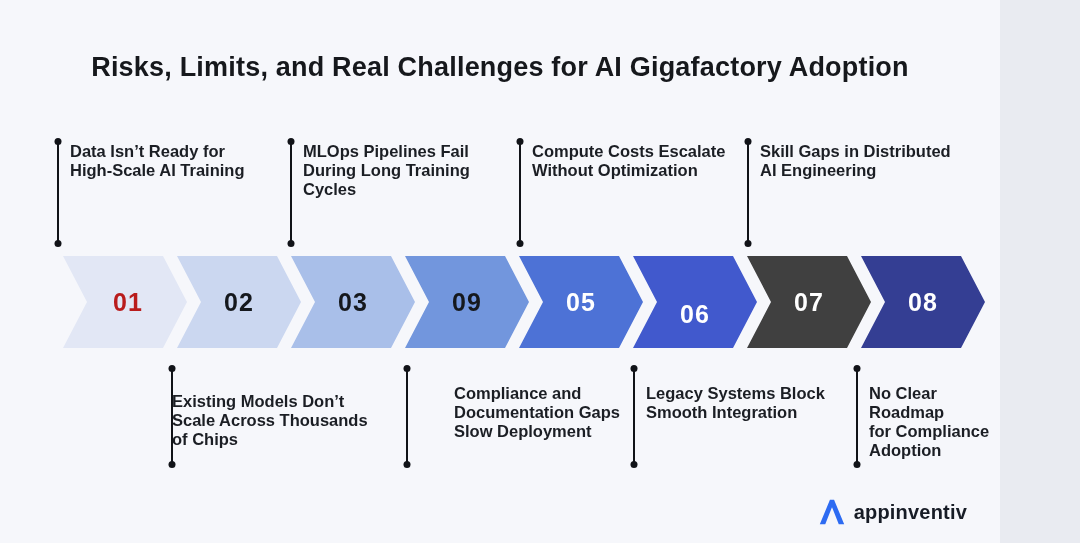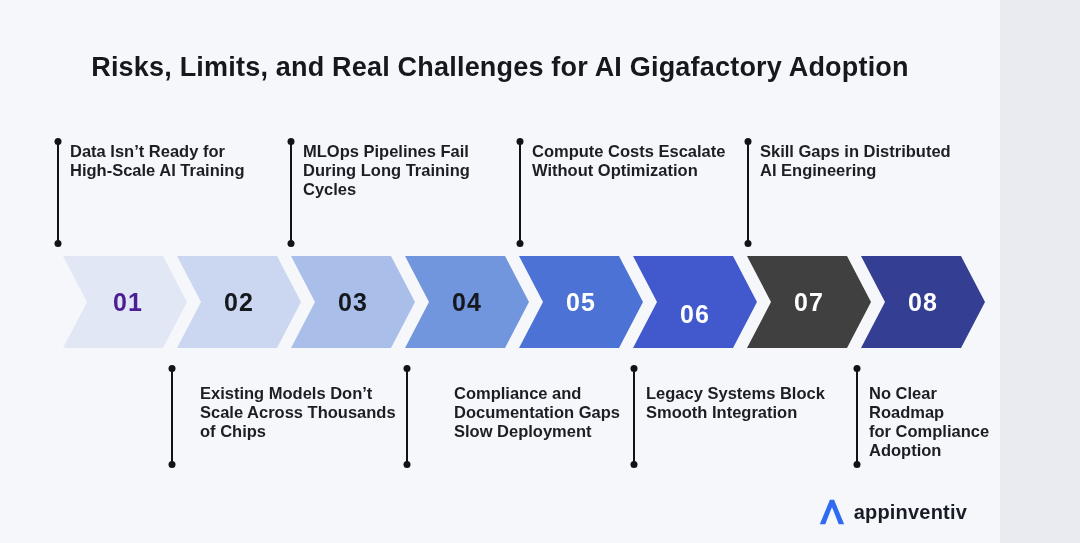--- a/index.html
+++ b/index.html
@@ -55,49 +55,49 @@
 </head>
 <body>
 
 <div class="canvas">
 
   <h1 class="title">Risks, Limits, and Real Challenges for AI Gigafactory Adoption</h1>
 
   <div id="timeline">
     <div class="chevron-row" id="chevron-row">
         <div class="chevron" style="background: rgb(226, 231, 245);">
-          <span class="num" style="color: #4c1d95; margin-left: 6px;">01</span>
+          <span class="num" style="color: #b91c1c; margin-left: 6px;">01</span>
         </div>
         <div class="chevron" style="background: rgb(203, 215, 240);">
           <span class="num" style="color: rgb(21, 24, 29);">02</span>
         </div>
         <div class="chevron" style="background: rgb(169, 191, 233);">
           <span class="num" style="color: rgb(21, 24, 29);">03</span>
         </div>
         <div class="chevron" style="background: rgb(114, 150, 221);">
-          <span class="num" style="color: rgb(21, 24, 29);">04</span>
+          <span class="num" style="color: rgb(21, 24, 29);">09</span>
         </div>
         <div class="chevron" style="background: rgb(77, 114, 214);">
           <span class="num" style="color: rgb(255, 255, 255);">05</span>
         </div>
         <div class="chevron" style="background: rgb(65, 89, 205);">
           <span class="num" style="color: rgb(255, 255, 255); margin-top: 25px;">06</span>
         </div>
         <div class="chevron" style="background: #404040;">
           <span class="num" style="color: rgb(255, 255, 255);">07</span>
         </div>
         <div class="chevron" style="background: rgb(52, 62, 147);">
           <span class="num" style="color: rgb(255, 255, 255);">08</span>
         </div>
       </div>
   <div class="connector top" style="left: 57px;"></div>
       <div class="step-label top" style="left: 70px;">Data Isn’t Ready for
 High-Scale AI Training</div>
       <div class="connector bottom" style="left: 171px;"></div>
-      <div class="step-label bottom" style="left: 200px;">Existing Models Don’t
+      <div class="step-label bottom" style="left: 172px; margin-top: 8px;">Existing Models Don’t
 Scale Across Thousands
 of Chips</div>
       <div class="connector top" style="left: 290px;"></div>
       <div class="step-label top" style="left: 303px;">MLOps Pipelines Fail
 During Long Training
 Cycles</div>
       <div class="connector bottom" style="left: 406px;"></div>
       <div class="step-label bottom" style="left: 407px; margin-left: 47px;">Compliance and
 Documentation Gaps
 Slow Deployment</div>

